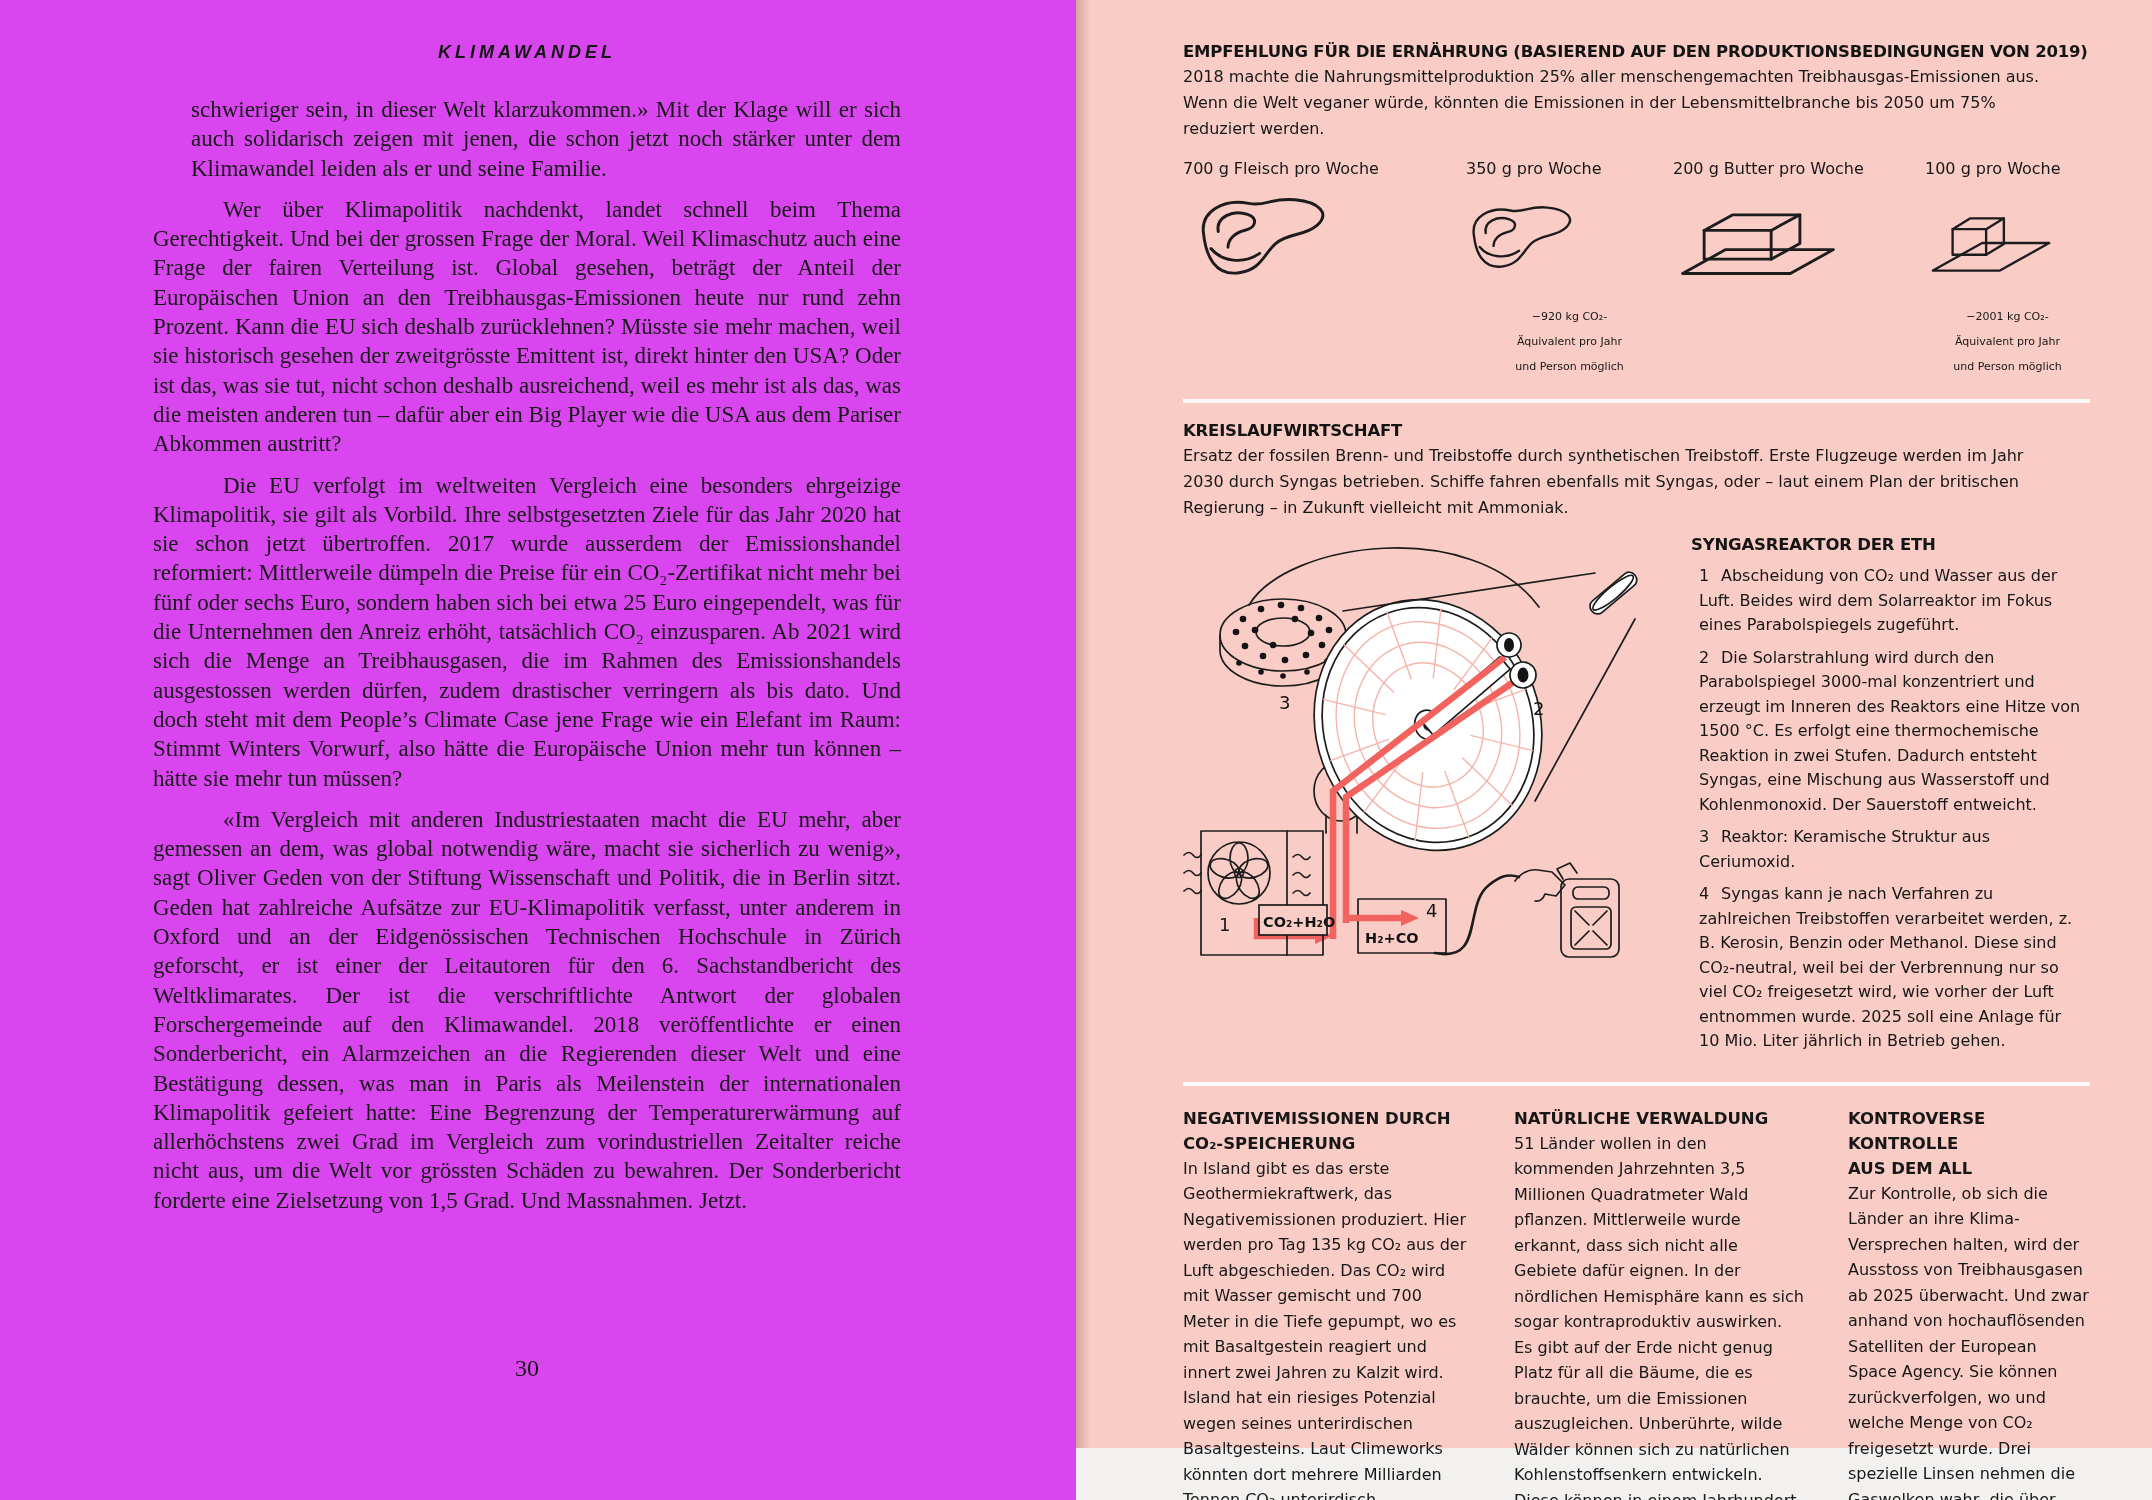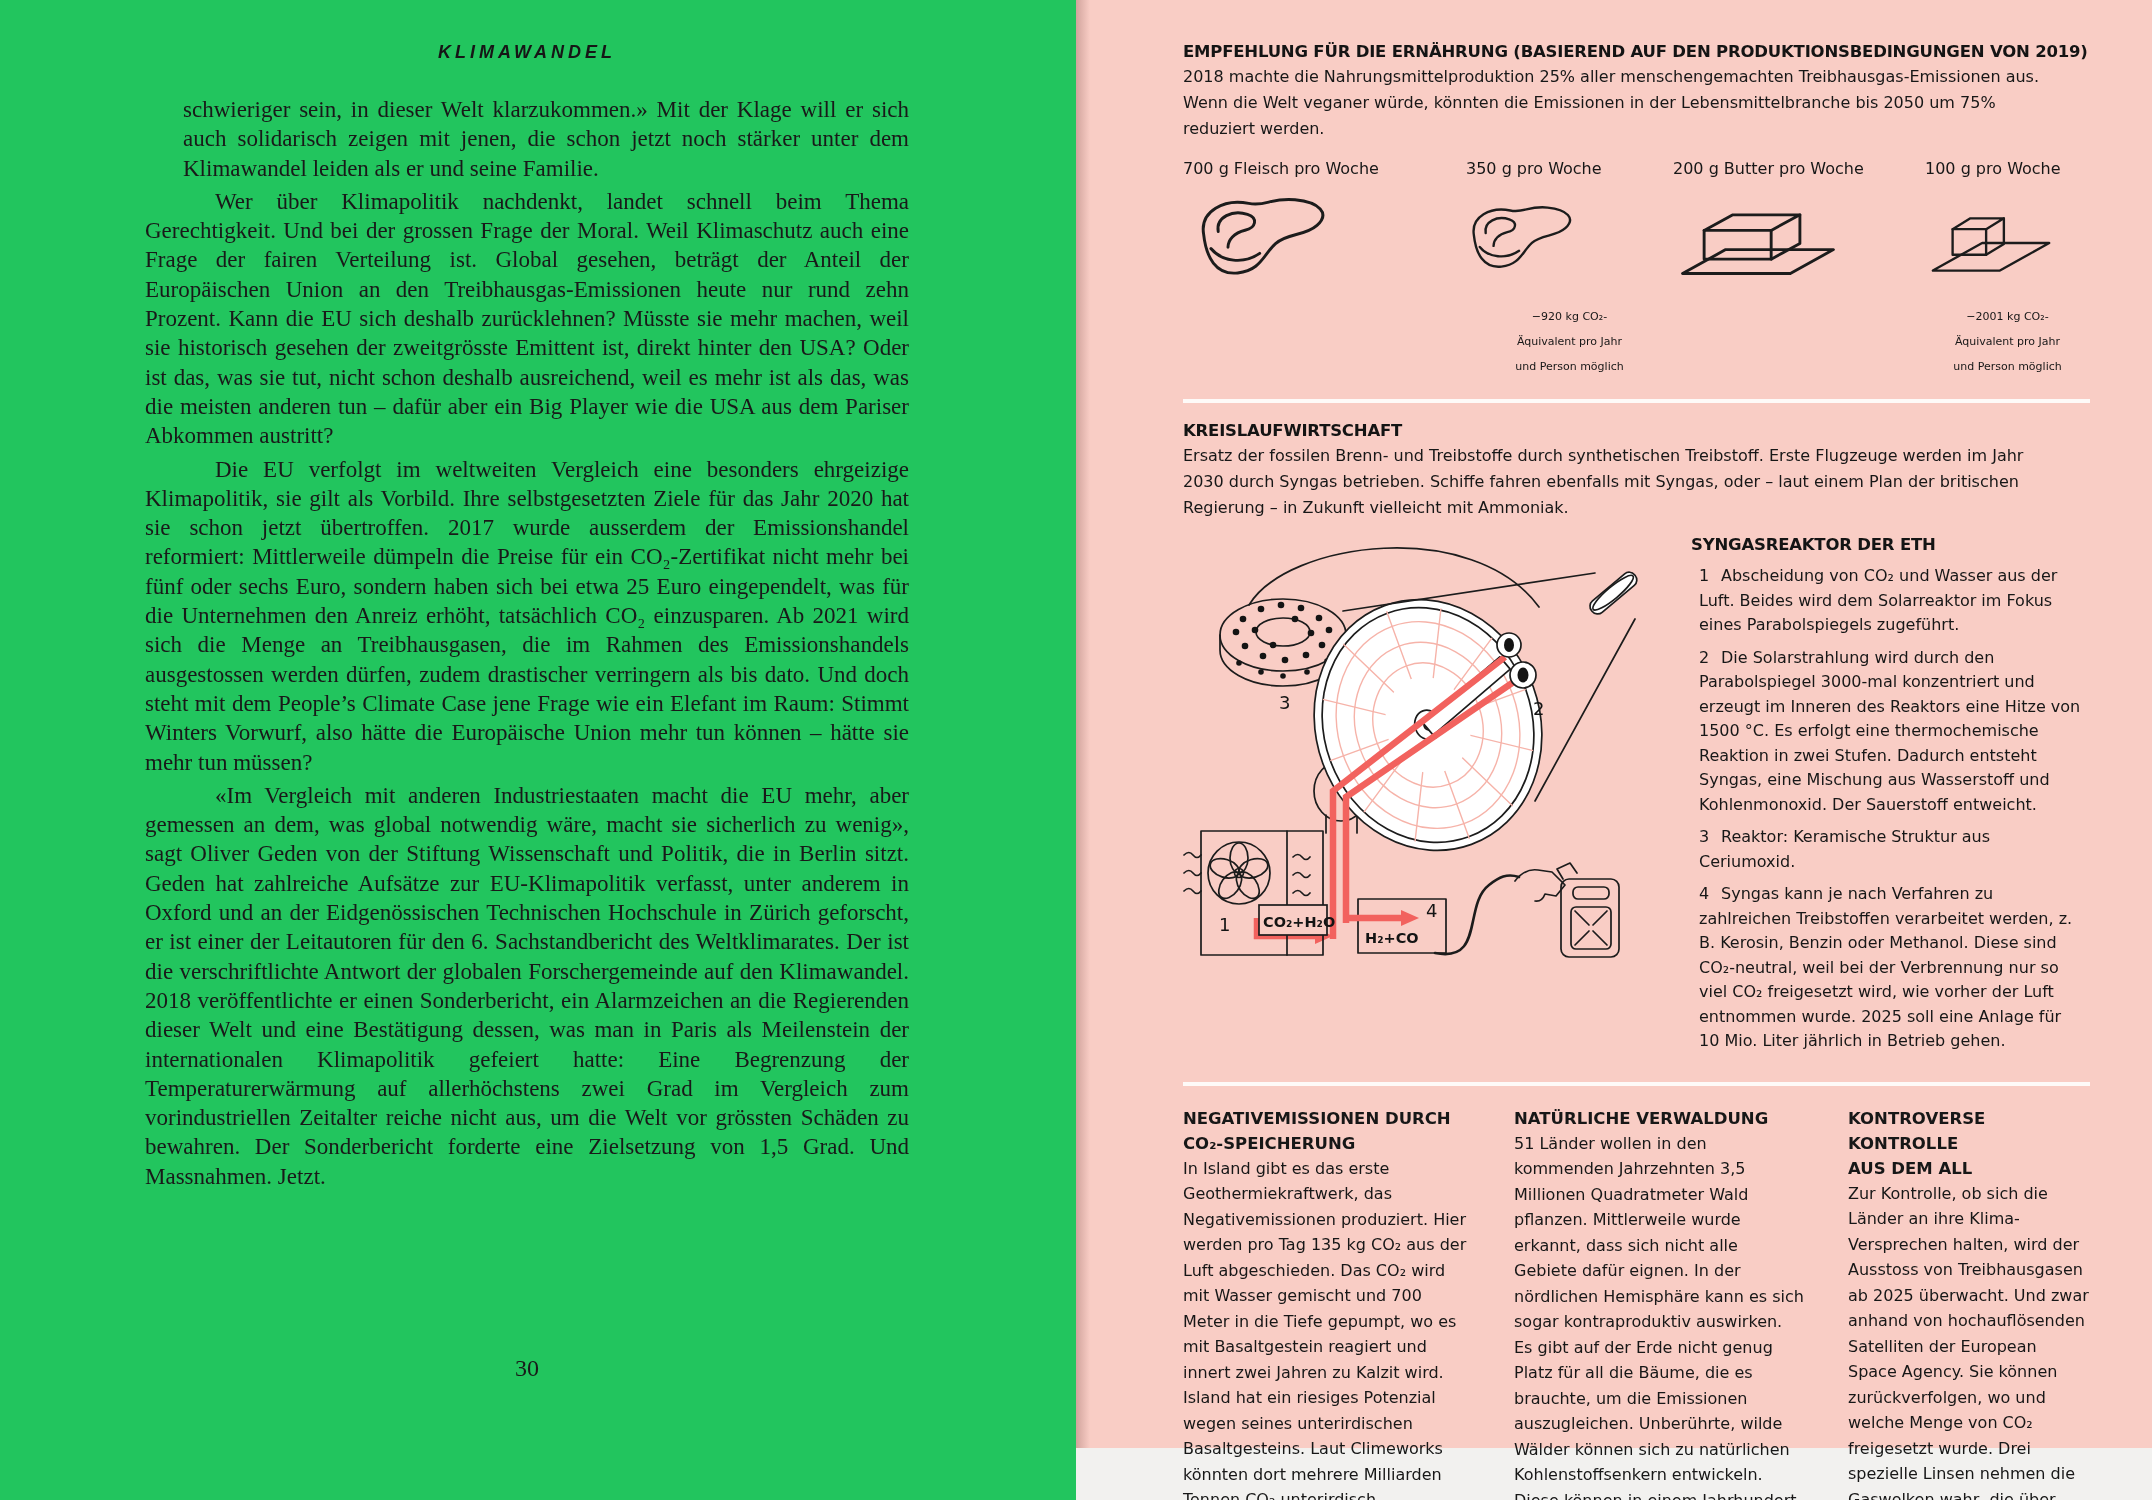--- a/index.html
+++ b/index.html
@@ -1,24 +1,24 @@
 <!DOCTYPE html>
 <html><head>
 <meta charset="utf-8">
 <style>
   html,body{margin:0;padding:0;background:#888;}
   .spread{width:2152px;height:1500px;display:flex;overflow:hidden;position:relative;background:#f2f1ef;}
 
   
-  .page-left{width:1076px;height:1500px;background:#22c55e;position:relative;flex:0 0 auto;}
+  .page-left{width:1076px;height:1500px;background:#d946ef;position:relative;flex:0 0 auto;}
   .left-content{position:absolute;left:141px;top:42px;width:772px;}
   .klima-header{text-align:center;font-family:"Liberation Sans",sans-serif;font-style:italic;font-weight:700;
     font-size:18px;letter-spacing:4px;color:#161616;margin:0 0 32px 0;}
   .left-body p{font-family:"Liberation Serif",serif;font-size:23px;line-height:29.3px;color:#191919;
-    text-align:justify;margin:4px;text-indent:70px;}
+    text-align:justify;margin:12px;text-indent:70px;}
   .left-body p.no-indent{text-indent:0;padding-left:38px;}
   .page-num{position:absolute;left:141px;bottom:118px;width:772px;text-align:center;
     font-family:"Liberation Serif",serif;font-size:24px;color:#191919;}
 
   
   .page-right{flex:1;height:1448px;background:#f9cdc5;position:relative;color:#171717;
     font-family:"DejaVu Sans",sans-serif;}
   .page-right::before{content:"";position:absolute;left:0;top:0;bottom:0;width:14px;
     background:linear-gradient(to right,rgba(90,40,35,.25),rgba(90,40,35,0));pointer-events:none;}
   .right-content{padding:40px 62px 0 107px;}

